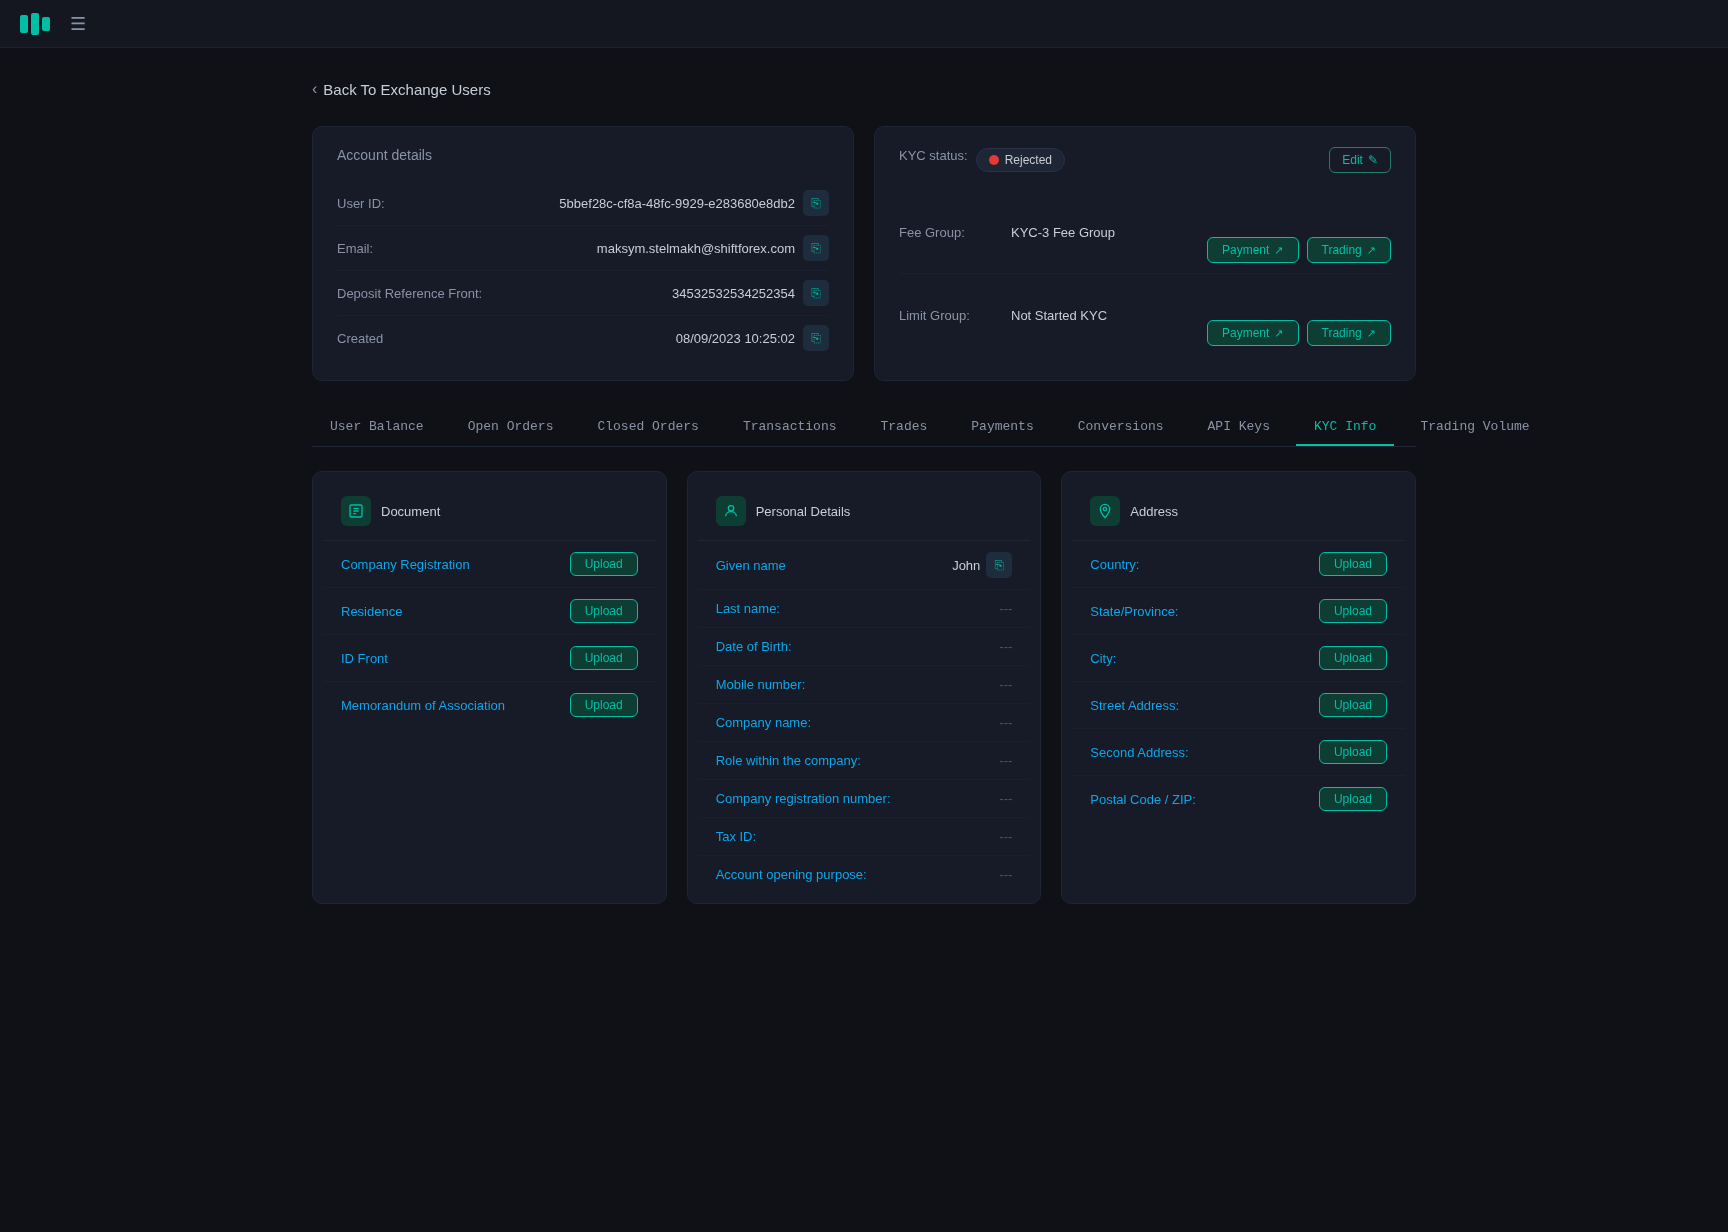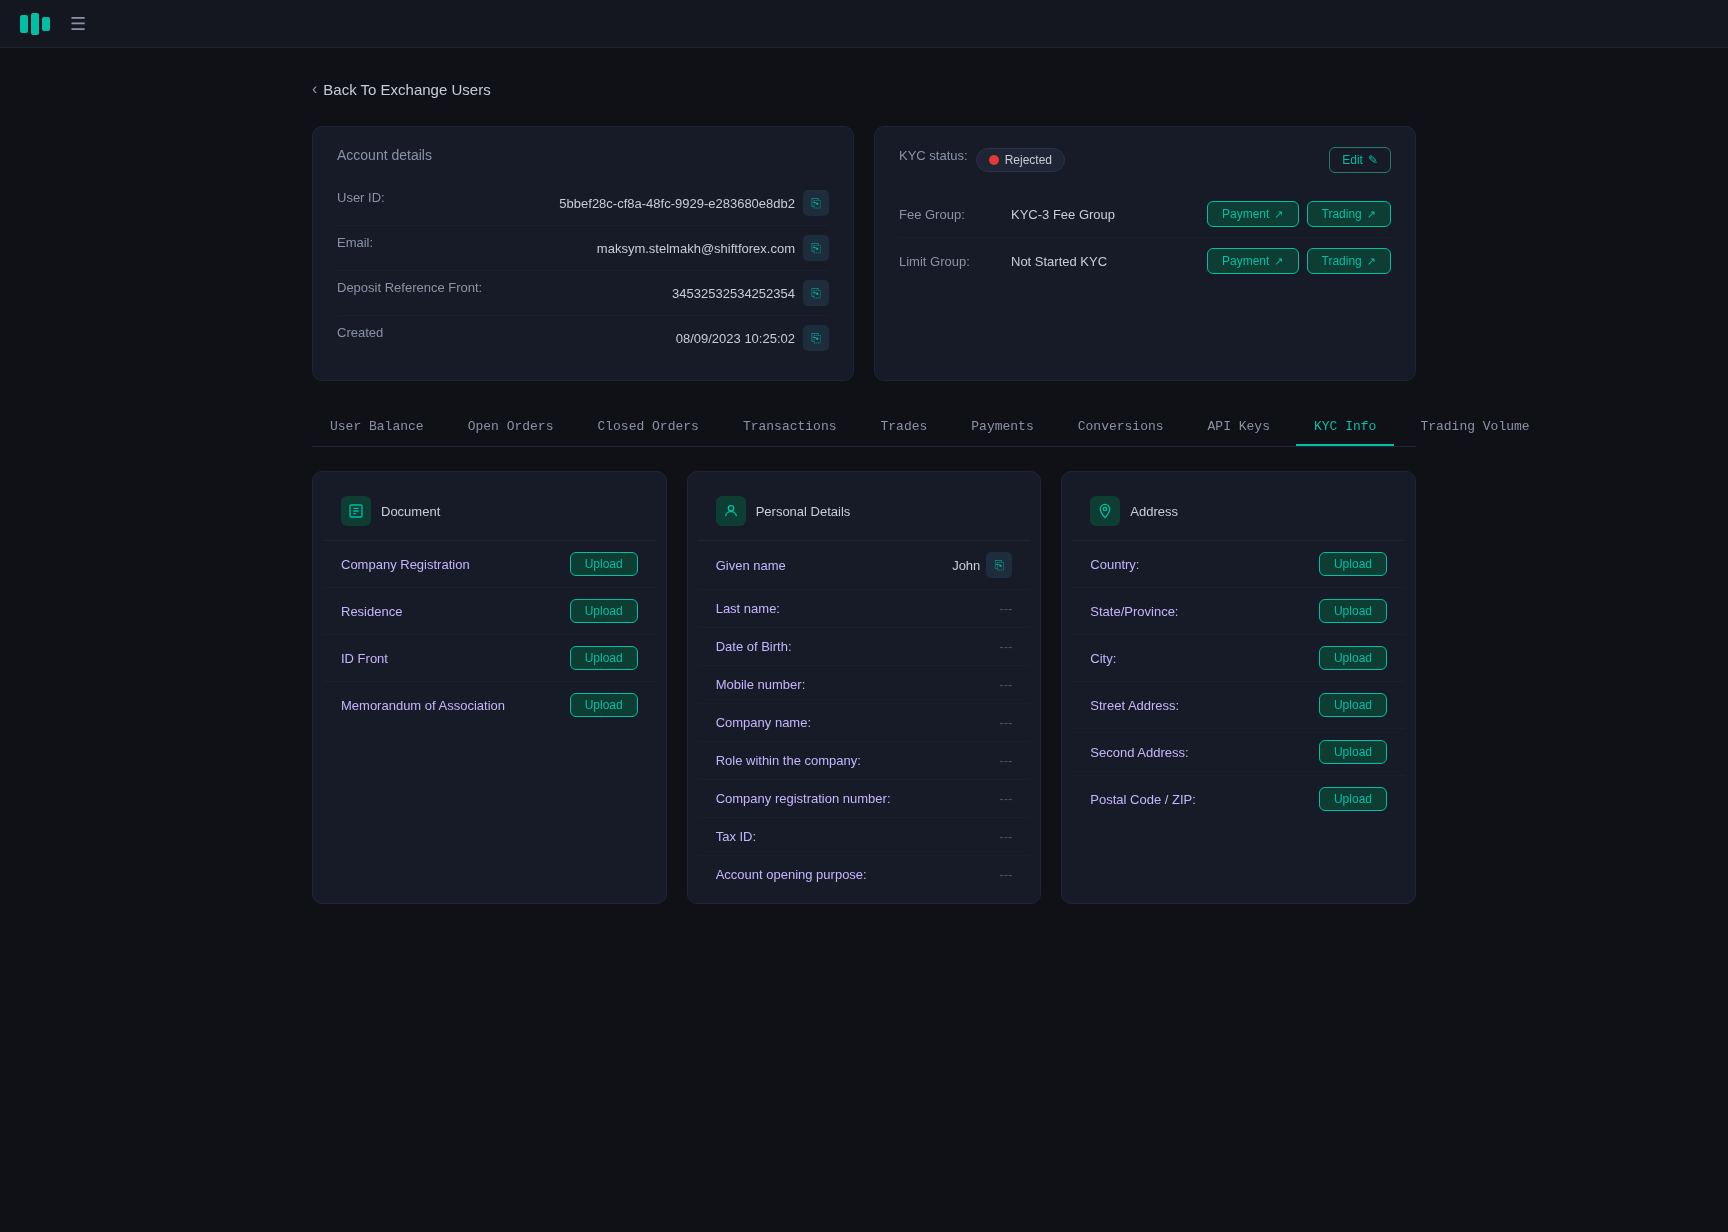--- a/index.html
+++ b/index.html
@@ -52,21 +52,21 @@
     .card {
       background: #161b27;
       border: 1px solid #1e2535;
       border-radius: 10px;
       padding: 20px 24px;
     }
     .card-title {
       font-size: 14px; color: #8a93a6; margin-bottom: 18px; font-weight: 500;
     }
     .field-row {
-      display: flex; align-items: flex-start; justify-content: space-between;
+      display: flex; align-items: center; justify-content: space-between;
       padding: 9px 0; border-bottom: 1px solid #1a2030;
     }
     .field-row:last-child { border-bottom: none; }
     .field-label { color: #8a93a6; font-size: 13px; }
     .field-value {
       color: #c8cdd6; font-size: 13px;
       display: flex; align-items: center; gap: 8px;
     }
     .copy-btn {
       background: #1e2d3d; border: none; border-radius: 5px;
@@ -106,21 +106,21 @@
       display: flex; align-items: center; gap: 5px;
     }
     .btn-teal {
       background: #0d3d33;
       border: 1px solid #00bfa5;
       color: #00bfa5;
       border-radius: 6px;
       padding: 5px 14px;
       font-size: 12px;
       cursor: pointer;
-      display: flex; align-items: center; gap: 5px;
+      display: flex; align-items: center; gap: 5px; margin-top: 36px;
     }
     .ext-icon { font-size: 11px; }
 
     
     .tabs {
       display: flex; gap: 8px; margin-bottom: 24px;
       border-bottom: 1px solid #1e2535;
       font-family: Liberation Mono, monospace;
     }
     .tab {
@@ -154,21 +154,21 @@
       width: 30px; height: 30px;
       display: flex; align-items: center; justify-content: center;
       color: #00bfa5; font-size: 14px;
     }
     .kyc-card-title { font-size: 13px; font-weight: 500; color: #c8cdd6; }
     .kyc-field {
       display: flex; align-items: center; justify-content: space-between;
       padding: 11px 18px; border-bottom: 1px solid #1a2030;
     }
     .kyc-field:last-child { border-bottom: none; }
-    .kyc-field-label { color: #c4b5fd; font-size: 13px; }
+    .kyc-field-label { color: #0ea5e9; font-size: 13px; }
     .kyc-field-value { color: #c8cdd6; font-size: 13px; display: flex; align-items: center; gap: 6px; }
     .btn-upload {
       background: #0d3d33;
       border: 1px solid #00bfa5;
       color: #00bfa5;
       border-radius: 6px;
       padding: 4px 14px;
       font-size: 12px;
       cursor: pointer;
     }

